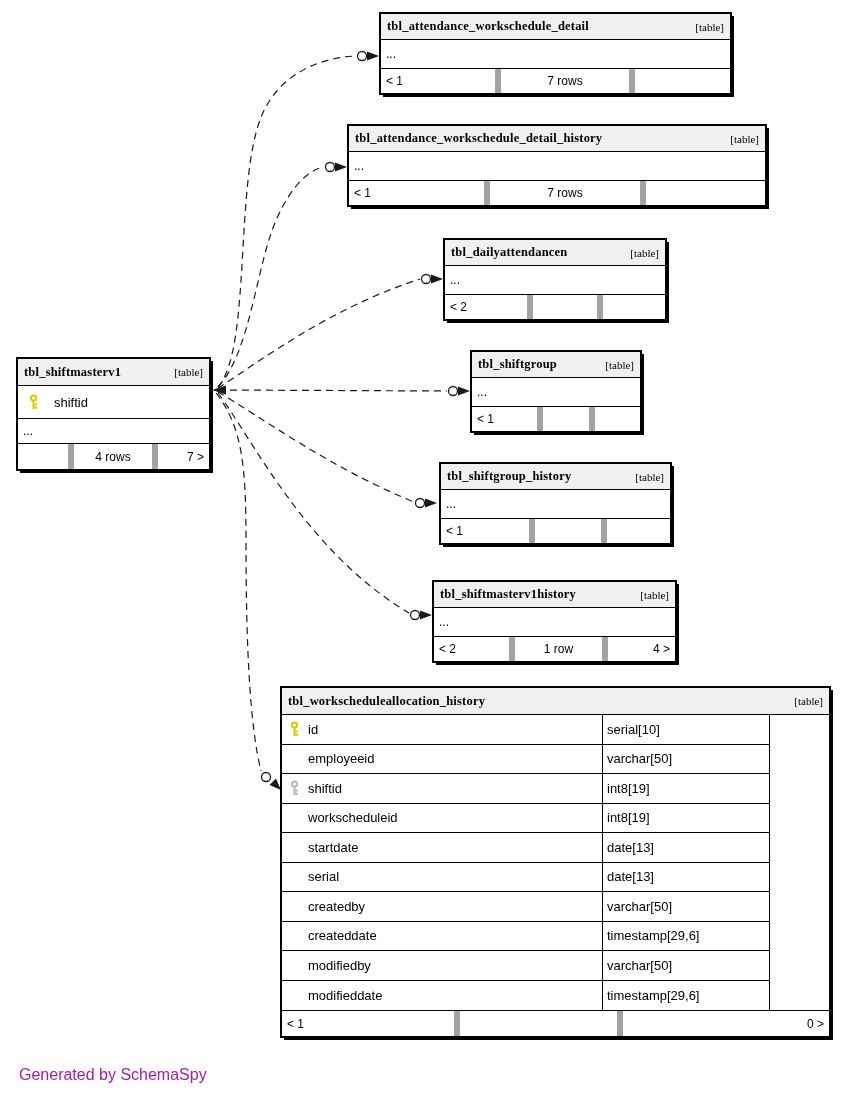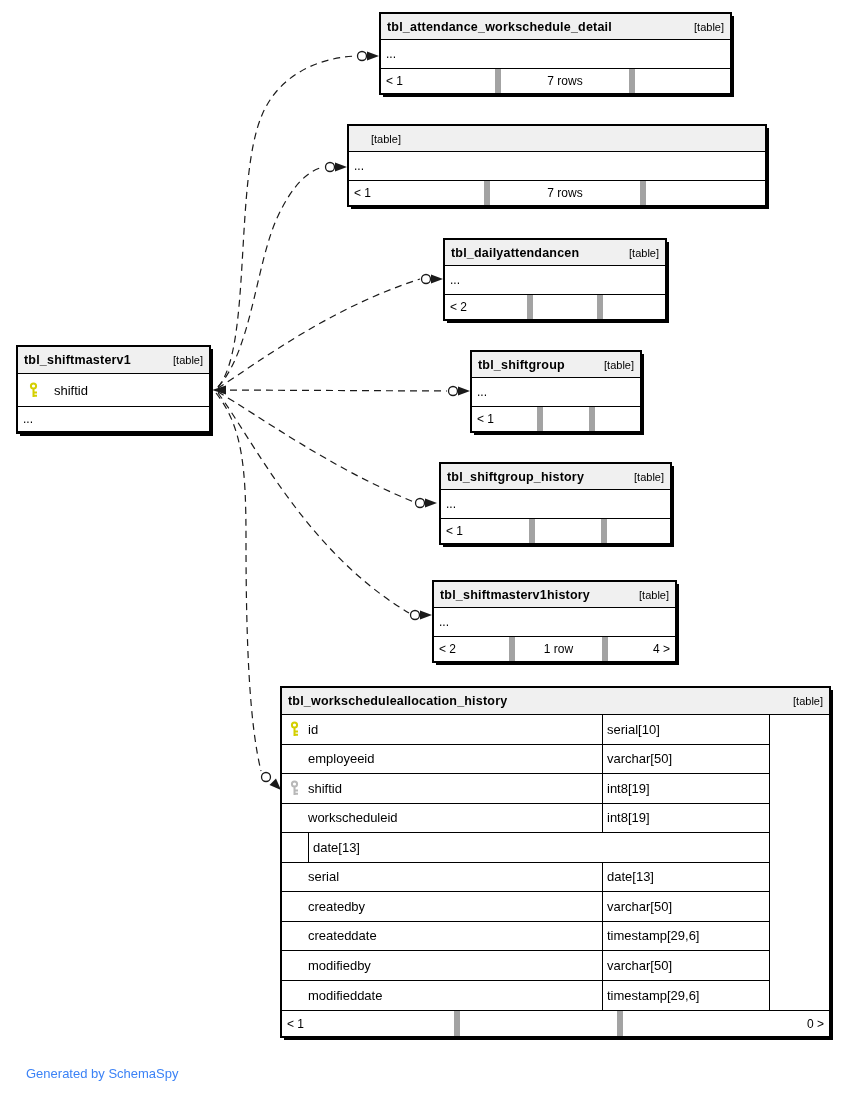--- a/index.html
+++ b/index.html
@@ -7,21 +7,21 @@
     width:849px;height:1095px;position:relative;background:#fff;
     font-family:"Liberation Sans",sans-serif;color:#000;overflow:hidden;
   }
   svg.rels{position:absolute;left:0;top:0;z-index:0}
   .tbl{
     position:absolute;background:#fff;border:2px solid #000;
     box-shadow:3px 3px 0 -1px #000;z-index:1;box-sizing:border-box;
   }
   .hdr{
     display:flex;justify-content:space-between;align-items:center;
-    background:#f0f0f0;border-bottom:1px solid #000;padding:0 6px;height:25px;
+    background:#f0f0f0;border-bottom:1px solid #000;padding:0 6px;height:25px;font-family:Liberation Serif, serif;
   }
   .nm{font-weight:bold;font-size:12.5px;letter-spacing:.2px;white-space:nowrap}
   .tag{font-size:11px;margin-left:16px;white-space:nowrap}
   .mid{height:28px;border-bottom:1px solid #000;padding:0 5px;display:flex;align-items:center;font-size:12px}
   .ftr{display:flex;height:24px;font-size:12px;align-items:stretch}
   .fc{display:flex;align-items:center;padding:0 5px;box-sizing:border-box;white-space:nowrap}
   .fc.c{justify-content:center}
   .fc.r{justify-content:flex-end}
   .fc + .fc{border-left:6px solid #a3a3a3}
   
@@ -32,21 +32,21 @@
   .bigbody{display:flex;align-items:stretch;height:295px}
   .colsarea{width:487px;display:flex;flex-direction:column}
   .brow{height:29.5px;box-sizing:border-box;border-bottom:1px solid #000;display:flex;align-items:center}
   .brow:last-child{border-bottom:none}
   .kcell{width:26px;display:flex;justify-content:center;align-items:center}
   .cname{font-size:13px;white-space:nowrap}
   .brow .cname{flex:1}
   .ctype{width:167px;border-left:1px solid #000;align-self:stretch;display:flex;align-items:center;padding-left:4px;font-size:13px;box-sizing:border-box;white-space:nowrap}
   .gutter{flex:1;border-left:1px solid #000}
   .bigftr{height:25px;border-top:1px solid #000}
-  .note{position:absolute;left:26px;top:1066px;font-size:13px;color:#3b82f6;z-index:1}
+  .note{position:absolute;left:19px;top:1066px;font-size:16px;color:#a21caf;z-index:1}
 </style>
 </head>
 <body>
 
 <svg class="rels" width="849" height="1095" viewBox="0 0 849 1095">
   <g stroke="#1a1a1a" stroke-width="1.2" fill="none" stroke-dasharray="7 5">
     <path d="M 218 387 C 252 348, 234 180, 262 115 C 278 77, 315 58, 356 56"></path>
     <path d="M 218 387 C 252 350, 256 262, 278 216 C 292 186, 308 170, 324 167"></path>
     <path d="M 218 388 C 262 360, 330 308, 420 279"></path>
     <path d="M 218 390 L 447 391"></path>
@@ -85,20 +85,21 @@
     </div>
   <div class="ftr">
     <span class="fc" style="width:114px">&lt; 1</span>
     <span class="fc c" style="width:134px">7 rows</span>
     <span class="fc r" style="flex:1"></span>
   </div>
 </div>
 
 <div class="tbl" style="left:347px;top:124px;width:420px">
   <div class="hdr">
+    <span class="nm">tbl_attendance_workschedule_detail_history</span>
     <span class="tag">[table]</span>
   </div>
   <div class="mid">
       <span>...</span>
     </div>
   <div class="ftr">
     <span class="fc" style="width:135px">&lt; 1</span>
     <span class="fc c" style="width:156px">7 rows</span>
     <span class="fc r" style="flex:1"></span>
   </div>
@@ -157,35 +158,40 @@
   <div class="mid">
       <span>...</span>
     </div>
   <div class="ftr">
     <span class="fc" style="width:75px">&lt; 2</span>
     <span class="fc c" style="width:93px">1 row</span>
     <span class="fc r" style="flex:1">4 &gt;</span>
   </div>
 </div>
 
-<div class="tbl" style="left:16px;top:345px;width:195px">
+<div class="tbl" style="left:16px;top:357px;width:195px">
   <div class="hdr" style="height:26px">
     <span class="nm">tbl_shiftmasterv1</span>
     <span class="tag">[table]</span>
   </div>
   <div class="pkrow">
     <svg width="12" height="16" viewBox="0 0 12 16">
       <circle cx="5.5" cy="4" r="2.6" fill="none" stroke="#d4cf00" stroke-width="2"></circle>
       <path d="M5.5 6.5 V15 M5.5 10.5 H9 M5.5 13.8 H9" stroke="#d4cf00" stroke-width="2" fill="none"></path>
     </svg>
     <span class="cname">shiftid</span>
   </div>
   <div class="mid" style="height:24px">
       <span>...</span>
     </div>
+  <div class="ftr" style="height:25px">
+    <span class="fc" style="width:50px"></span>
+    <span class="fc c" style="width:84px">4 rows</span>
+    <span class="fc r" style="flex:1">7 &gt;</span>
+  </div>
 </div>
 
 <div class="tbl" style="left:280px;top:686px;width:551px">
   <div class="hdr bighdr">
     <span class="nm">tbl_workscheduleallocation_history</span>
     <span class="tag">[table]</span>
   </div>
   <div class="bigbody">
     <div class="colsarea">
       <div class="brow">
@@ -213,20 +219,21 @@
         <span class="cname">shiftid</span>
         <span class="ctype">int8[19]</span>
       </div>
       <div class="brow">
         <span class="kcell"></span>
         <span class="cname">workscheduleid</span>
         <span class="ctype">int8[19]</span>
       </div>
       <div class="brow">
         <span class="kcell"></span>
+        <span class="cname">startdate</span>
         <span class="ctype">date[13]</span>
       </div>
       <div class="brow">
         <span class="kcell"></span>
         <span class="cname">serial</span>
         <span class="ctype">date[13]</span>
       </div>
       <div class="brow">
         <span class="kcell"></span>
         <span class="cname">createdby</span>

